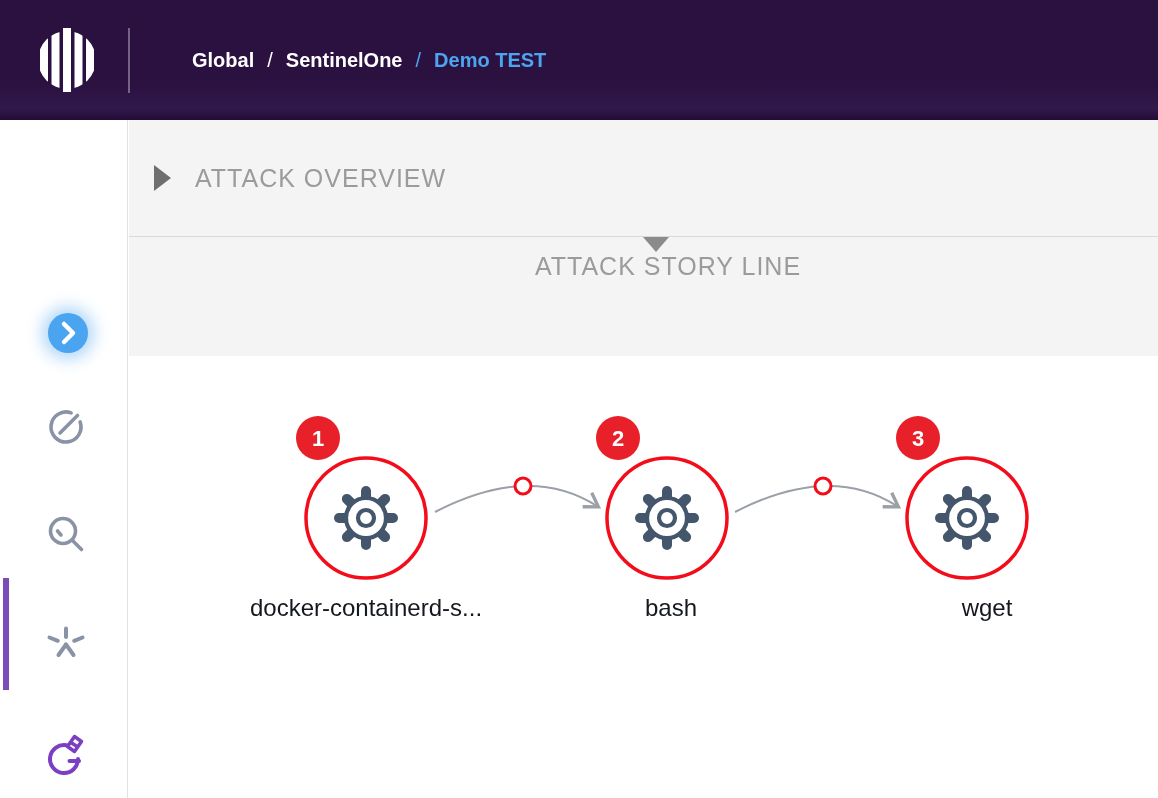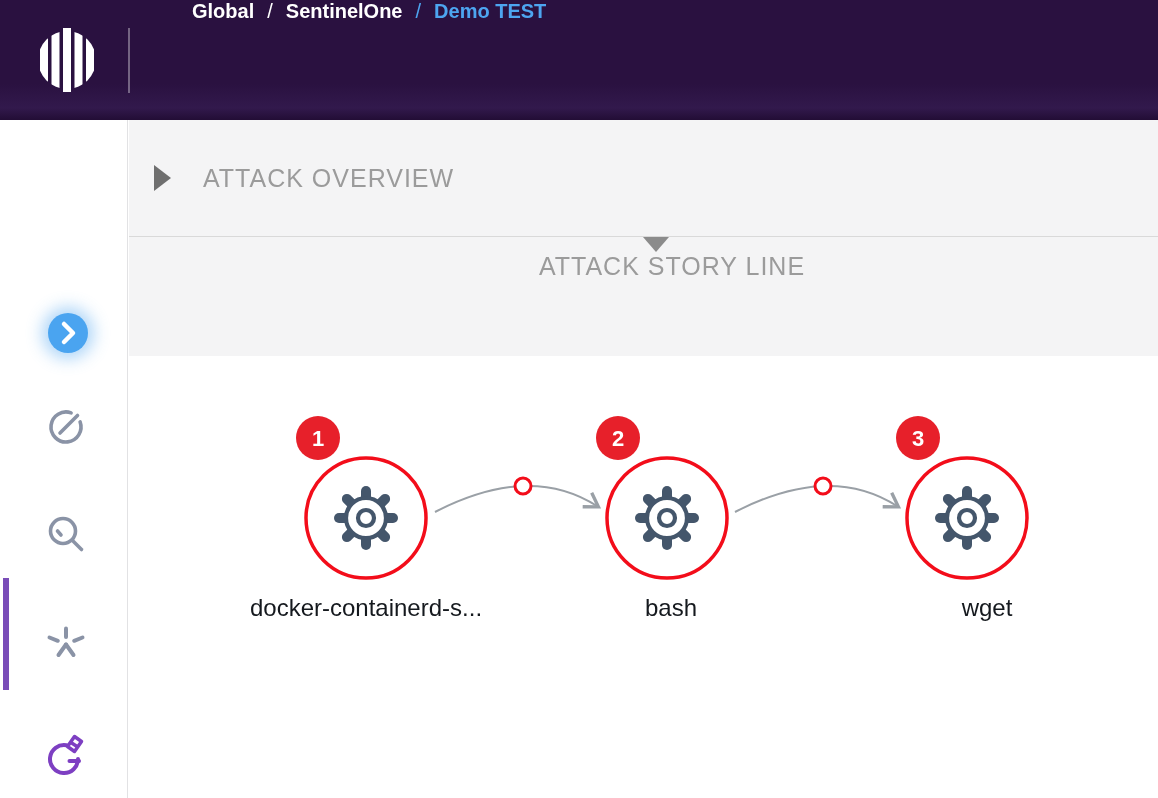--- a/index.html
+++ b/index.html
@@ -8,21 +8,21 @@
   .app { position:relative; width:1158px; height:798px; }
 
   
   .topbar { position:absolute; left:0; top:0; width:1158px; height:120px;
             background:linear-gradient(180deg,#2a1140 0%, #2a1140 70%, #32194c 90%, #220d35 100%);
             display:flex; align-items:center; }
   .logo-wrap { position:absolute; left:36px; top:27px; width:62px; height:66px; cursor:pointer; }
   .topbar-divider { position:absolute; left:128px; top:28px; width:2px; height:65px;
                     background:rgba(255,255,255,0.35); }
   .breadcrumb { position:absolute; left:192px; top:0; height:120px; display:flex;
-                gap:13px; font-size:20px; font-weight:700; color:#ffffff; }
+                align-items:center; gap:13px; font-size:20px; font-weight:700; color:#ffffff; }
   .breadcrumb .sep { font-weight:400; font-size:20px; }
   .breadcrumb .sep.blue { color:#4da5f0; }
   .breadcrumb .crumb { cursor:pointer; }
   .breadcrumb .crumb.active { color:#4da5f0; }
 
   
   .sidebar { position:absolute; left:0; top:120px; width:128px; height:678px;
              background:#ffffff; border-right:1px solid #e2e2e4; }
   .side-item { position:absolute; left:44px; width:44px; height:44px; display:flex;
                align-items:center; justify-content:center; cursor:pointer; }
@@ -32,21 +32,21 @@
                     box-shadow:0 0 16px 6px rgba(77,165,240,0.45); }
   .active-bar { position:absolute; left:3px; top:458px; width:6px; height:112px;
                 background:#7a4db8; }
 
   
   .main { position:absolute; left:129px; top:120px; width:1029px; height:678px; background:#ffffff; }
   .section-head { width:100%; background:#f4f4f5; display:flex; align-items:center;
                   padding-left:25px; cursor:pointer; }
   .section-head.overview { height:117px; border-bottom:1px solid #d9d9d9; }
   .section-head.storyline { height:119px;flex-direction:column; }
-  .section-title { font-size:25px; letter-spacing:1px; color:#9b9b9b; margin-left:32px; }
+  .section-title { font-size:25px; letter-spacing:1px; color:#9b9b9b; margin-left:24px; }
   .caret-right { width:0; height:0; border-top:13px solid transparent;
                  border-bottom:13px solid transparent; border-left:17px solid #6f6f6f; }
   .caret-down { width:0; height:0; border-left:13px solid transparent;
                 border-right:13px solid transparent; border-top:15px solid #8b8b8b; }
 
   .graph-area { position:relative; width:1029px; height:442px; background:#ffffff; }
   .node-label { position:absolute; transform:translateX(-50%); font-size:24px;
                 color:#15191e; white-space:nowrap; top:238px; }
 </style>
 </head>

